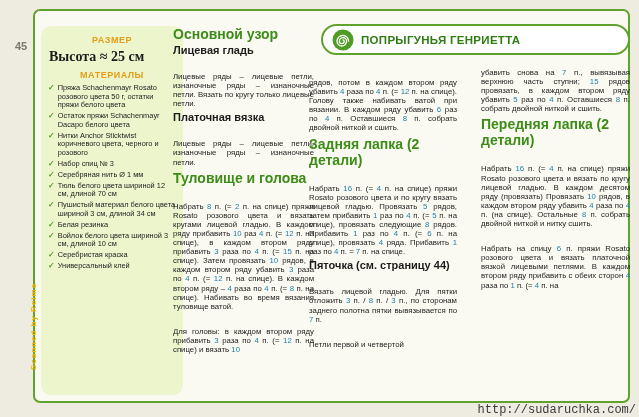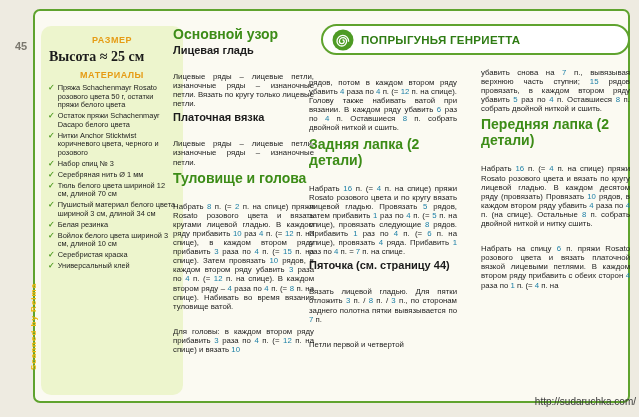--- a/index.html
+++ b/index.html
@@ -64,22 +64,22 @@
     color:#3c8c17; font-weight:bold; font-size:14px;
     margin:3px 0 2px 0;
   }
   .hsub { font-weight:bold; font-size:11px; margin:2px 0 1px 0; }
   .txt {
     font-size:7.8px; line-height:9.1px; text-align:justify;
     margin:16px 0 3px 0;
   }
   .num { color:#1b7fa6; }
   .url {
-    position:absolute; right:3px; bottom:10px;
-    font-size:10px; color:#3a3a3a;
+    position:absolute; right:3px; bottom:0;
+    font-size:12px; color:#3a3a3a;font-family:Liberation Mono, monospace;
   }
 </style>
 </head>
 <body>
 
 <div class="frame"></div>
 
 <div class="pagenum">45</div>
 
 <div class="sidebar">

